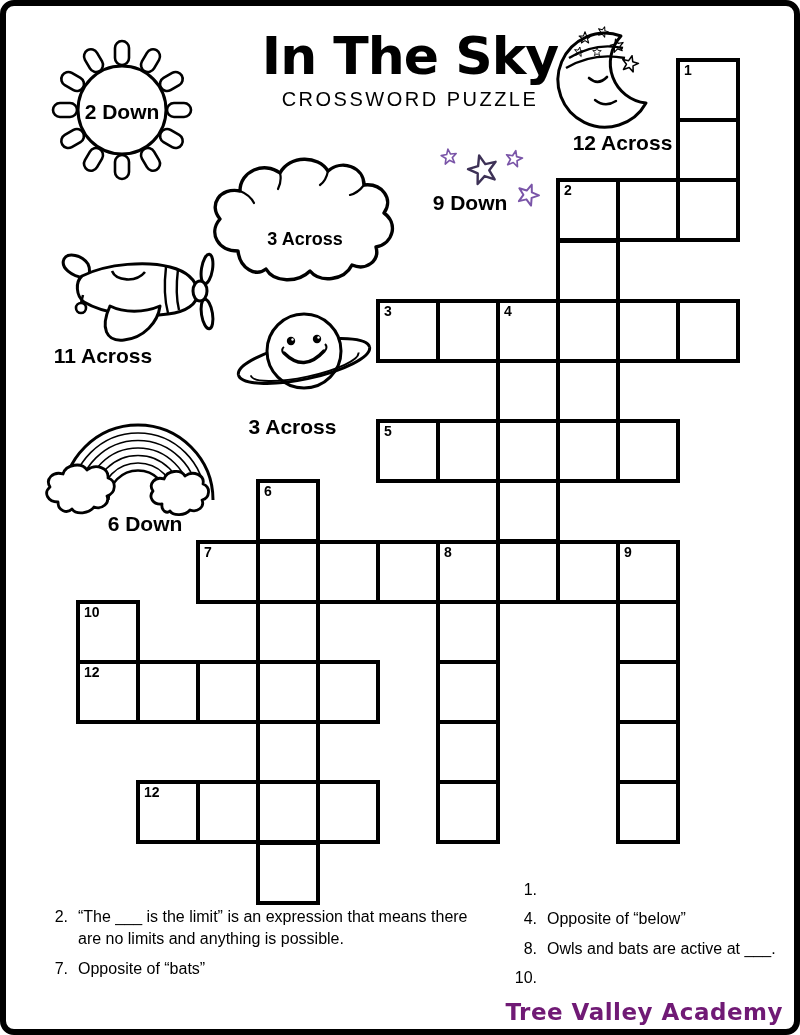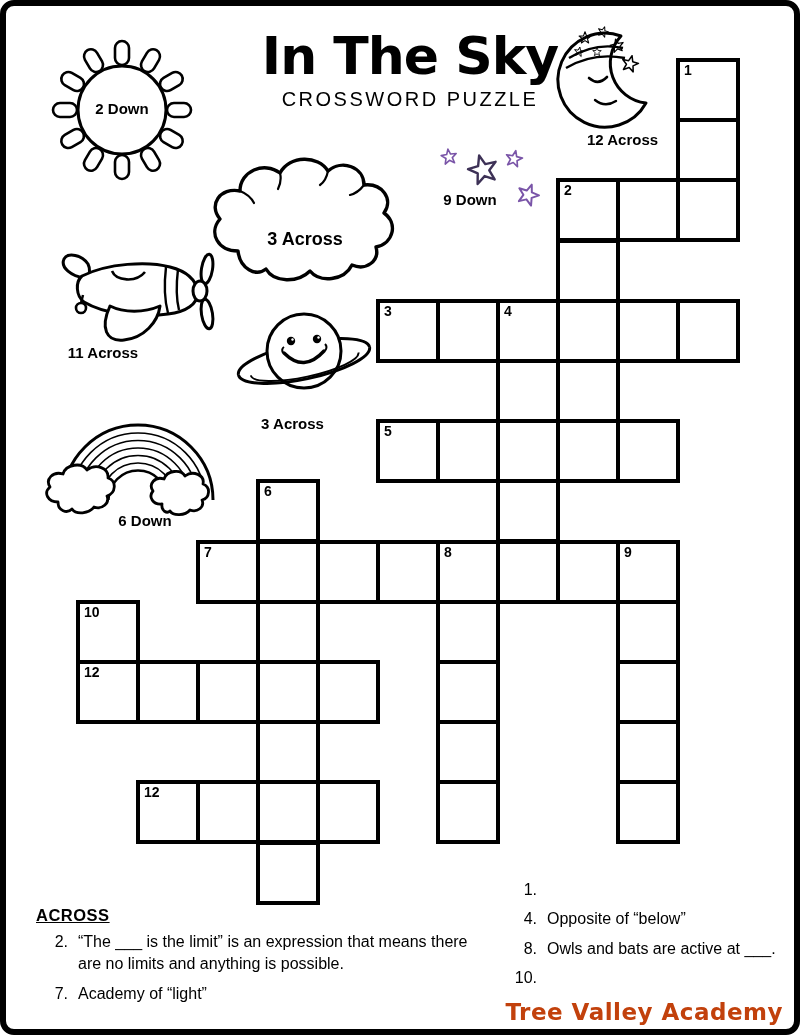--- a/index.html
+++ b/index.html
@@ -7,21 +7,21 @@
         font-family:"Liberation Sans",sans-serif;color:#000;}
   .frame{position:absolute;inset:0;border:6px solid #000;border-radius:14px;pointer-events:none;}
 
   .title{position:absolute;left:0;top:26px;width:820px;text-align:center;
          font-family:"DejaVu Sans",sans-serif;font-weight:bold;font-size:52px;letter-spacing:-1px;}
   .subtitle{position:absolute;left:0;top:88px;width:820px;text-align:center;
             font-size:20px;letter-spacing:2.5px;}
 
   .illu{position:absolute;}
   .illu svg{display:block;}
-  .pic-label{position:absolute;font-weight:bold;font-size:15px;text-align:center;}
+  .pic-label{position:absolute;font-weight:bold;font-size:21px;text-align:center;}
 
   .cell{position:absolute;width:64px;height:64px;background:#fff;border:4px solid #000;
         box-sizing:border-box;}
   .cell-num{position:absolute;top:0px;left:4px;font-size:14px;font-weight:bold;line-height:16px;}
 
   .clues{position:absolute;font-size:16px;}
   .clues h3{margin:0 0 6px 0;font-size:16.5px;text-decoration:underline;letter-spacing:.5px;}
   .clue-row{display:flex;margin-bottom:7px;line-height:1.4;}
   .clue-num{width:32px;text-align:right;flex:0 0 32px;margin-right:10px;}
   .clue-text{flex:1;}
@@ -229,29 +229,28 @@
       </div>
       <div class="cell" style="left: 196px; top: 780px;"></div>
       <div class="cell" style="left: 256px; top: 780px;"></div>
       <div class="cell" style="left: 316px; top: 780px;"></div>
       <div class="cell" style="left: 436px; top: 780px;"></div>
       <div class="cell" style="left: 616px; top: 780px;"></div>
       <div class="cell" style="left: 256px; top: 841px;"></div>
     </div>
 
   <section class="clues" id="across-clues">
-    <h3>ACROSS</h3>
     <div id="across-list">
         <div class="clue-row">
           <span class="clue-num">2.</span>
           <span class="clue-text">“The ___ is the limit” is an expression that means there are no limits and anything is possible.</span>
         </div>
         <div class="clue-row">
           <span class="clue-num">7.</span>
-          <span class="clue-text">Academy of “light”</span>
+          <span class="clue-text">Opposite of “bats”</span>
         </div>
       </div>
   </section>
 
   <section class="clues" id="down-clues">
     <div id="down-list">
         <div class="clue-row">
           <span class="clue-num">1.</span>
         </div>
         <div class="clue-row">
@@ -261,20 +260,20 @@
         <div class="clue-row">
           <span class="clue-num">8.</span>
           <span class="clue-text">Owls and bats are active at ___.</span>
         </div>
         <div class="clue-row">
           <span class="clue-num">10.</span>
         </div>
       </div>
   </section>
 
-  <div class="brand" style="color: #c2410c;">Tree Valley Academy</div>
+  <div class="brand" style="color: #701a75;">Tree Valley Academy</div>
 
   <svg width="0" height="0" style="position:absolute">
     <defs>
       <path id="star" d="M0,-10 L2.47,-3.4 L9.51,-3.09 L3.99,1.3 L5.88,8.09 L0,4.2 L-5.88,8.09 L-3.99,1.3 L-9.51,-3.09 L-2.47,-3.4 Z"></path>
     </defs>
   </svg>
 </div>
 
 </body></html>

